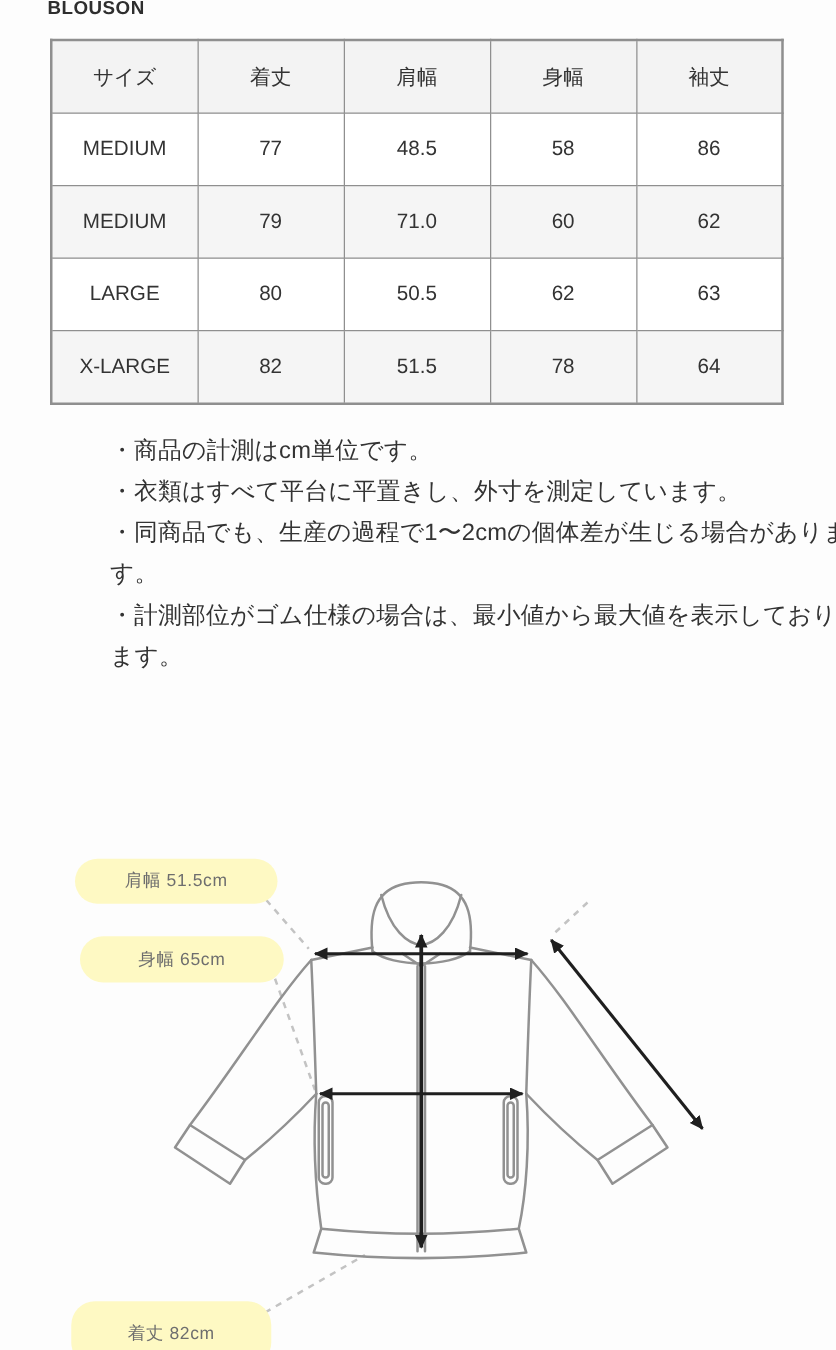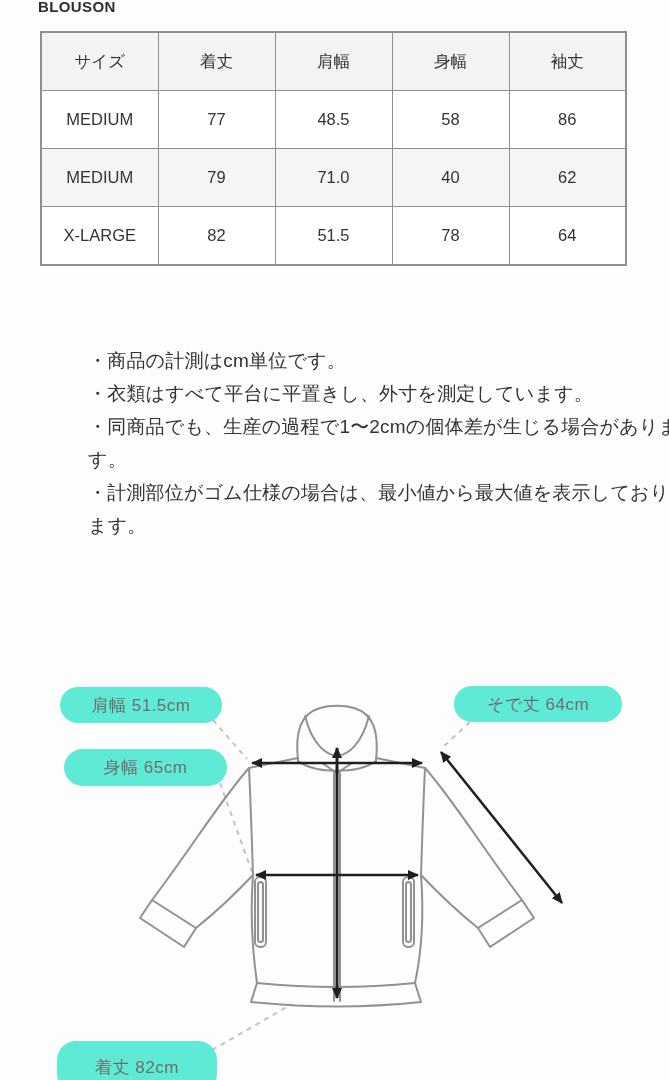--- a/index.html
+++ b/index.html
@@ -40,22 +40,22 @@
   .notes{
     position:absolute;left:40px;top:344px;width:594px;
     font-size:19px;line-height:33px;color:#333;letter-spacing:.2px;margin-left:48px;
   }
   .note-line{word-break:break-all;}
 
   
   .diagram-svg{position:absolute;left:0;top:660px;}
   .pill{
     position:absolute;
-    background:#5eead4;border-radius:19px;
-    color:#6e6e6e;font-size:17px;letter-spacing:.5px;
+    background:#fef9c3;border-radius:19px;
+    color:#6e6e6e;font-size:14px;letter-spacing:.5px;
     display:flex;align-items:center;justify-content:center;
     white-space:nowrap;
   }
   .pill-shoulder{left:60px;top:687px;width:162px;height:36px;}
   .pill-sleeve{left:454px;top:686px;width:168px;height:36px;}
   .pill-width{left:64px;top:749px;width:163px;height:37px;}
   .pill-length{left:57px;top:1041px;width:160px;height:52px;}
 </style>
 </head>
 <body>
@@ -79,22 +79,29 @@
         <td>MEDIUM</td>
         <td>77</td>
         <td>48.5</td>
         <td>58</td>
         <td>86</td>
       </tr>
       <tr>
         <td>MEDIUM</td>
         <td>79</td>
         <td>71.0</td>
-        <td>40</td>
+        <td>60</td>
         <td>62</td>
+      </tr>
+      <tr>
+        <td>LARGE</td>
+        <td>80</td>
+        <td>50.5</td>
+        <td>62</td>
+        <td>63</td>
       </tr>
       <tr>
         <td>X-LARGE</td>
         <td>82</td>
         <td>51.5</td>
         <td>78</td>
         <td>64</td>
       </tr>
     </tbody>
   </table>
@@ -157,23 +164,20 @@
       <line x1="252" y1="103" x2="422" y2="103" stroke-width="2.5" marker-start="url(#ah)" marker-end="url(#ah)"></line>
       <line x1="256" y1="215" x2="418" y2="215" stroke-width="2.5" marker-start="url(#ah)" marker-end="url(#ah)"></line>
       <line x1="337" y1="88" x2="337" y2="338" stroke-width="3" marker-start="url(#ah)" marker-end="url(#ah)"></line>
       <line x1="441" y1="92" x2="562" y2="243" stroke-width="2.5" marker-start="url(#ah)" marker-end="url(#ah)"></line>
     </g>
   </svg>
 
   <div class="pill pill-shoulder">
     <span>肩幅 51.5cm</span>
   </div>
-  <div class="pill pill-sleeve">
-    <span>そで丈 64cm</span>
-  </div>
   <div class="pill pill-width">
     <span>身幅 65cm</span>
   </div>
   <div class="pill pill-length">
     <span>着丈 82cm</span>
   </div>
 
 </div>
 
 </body></html>

